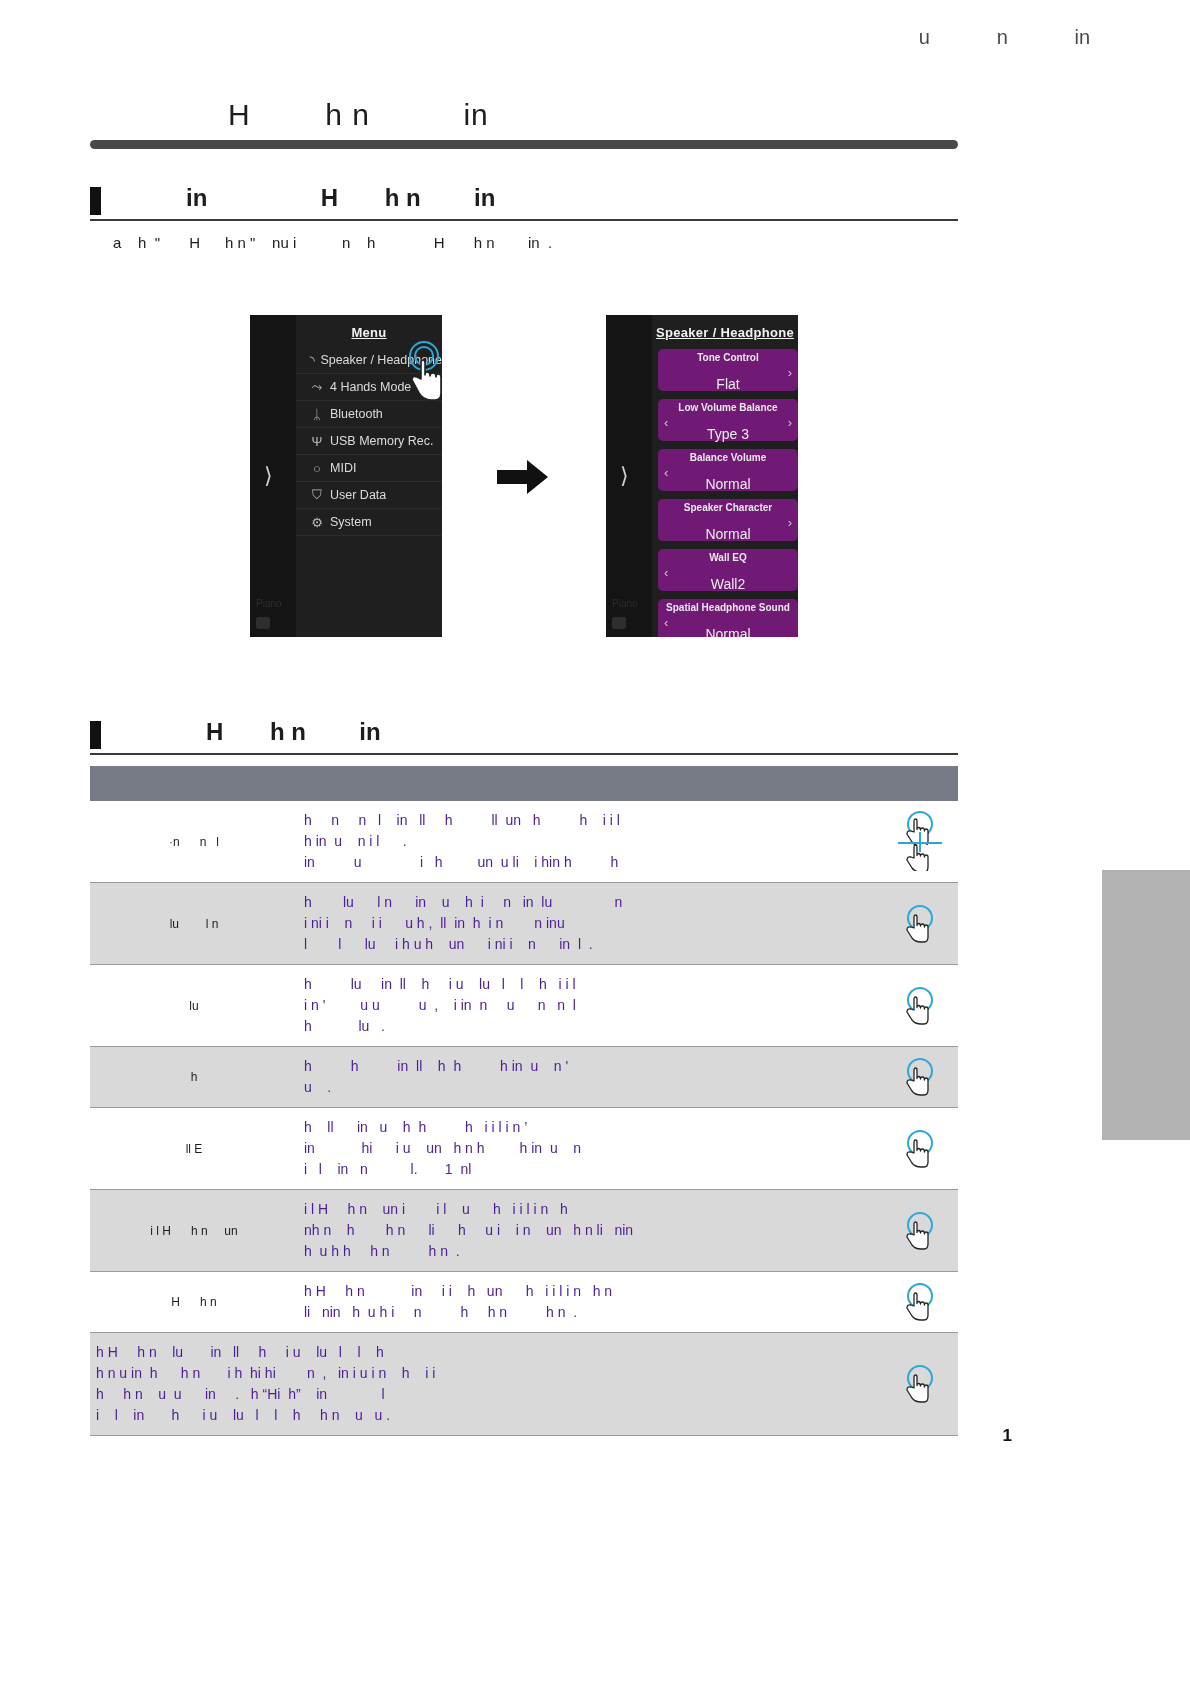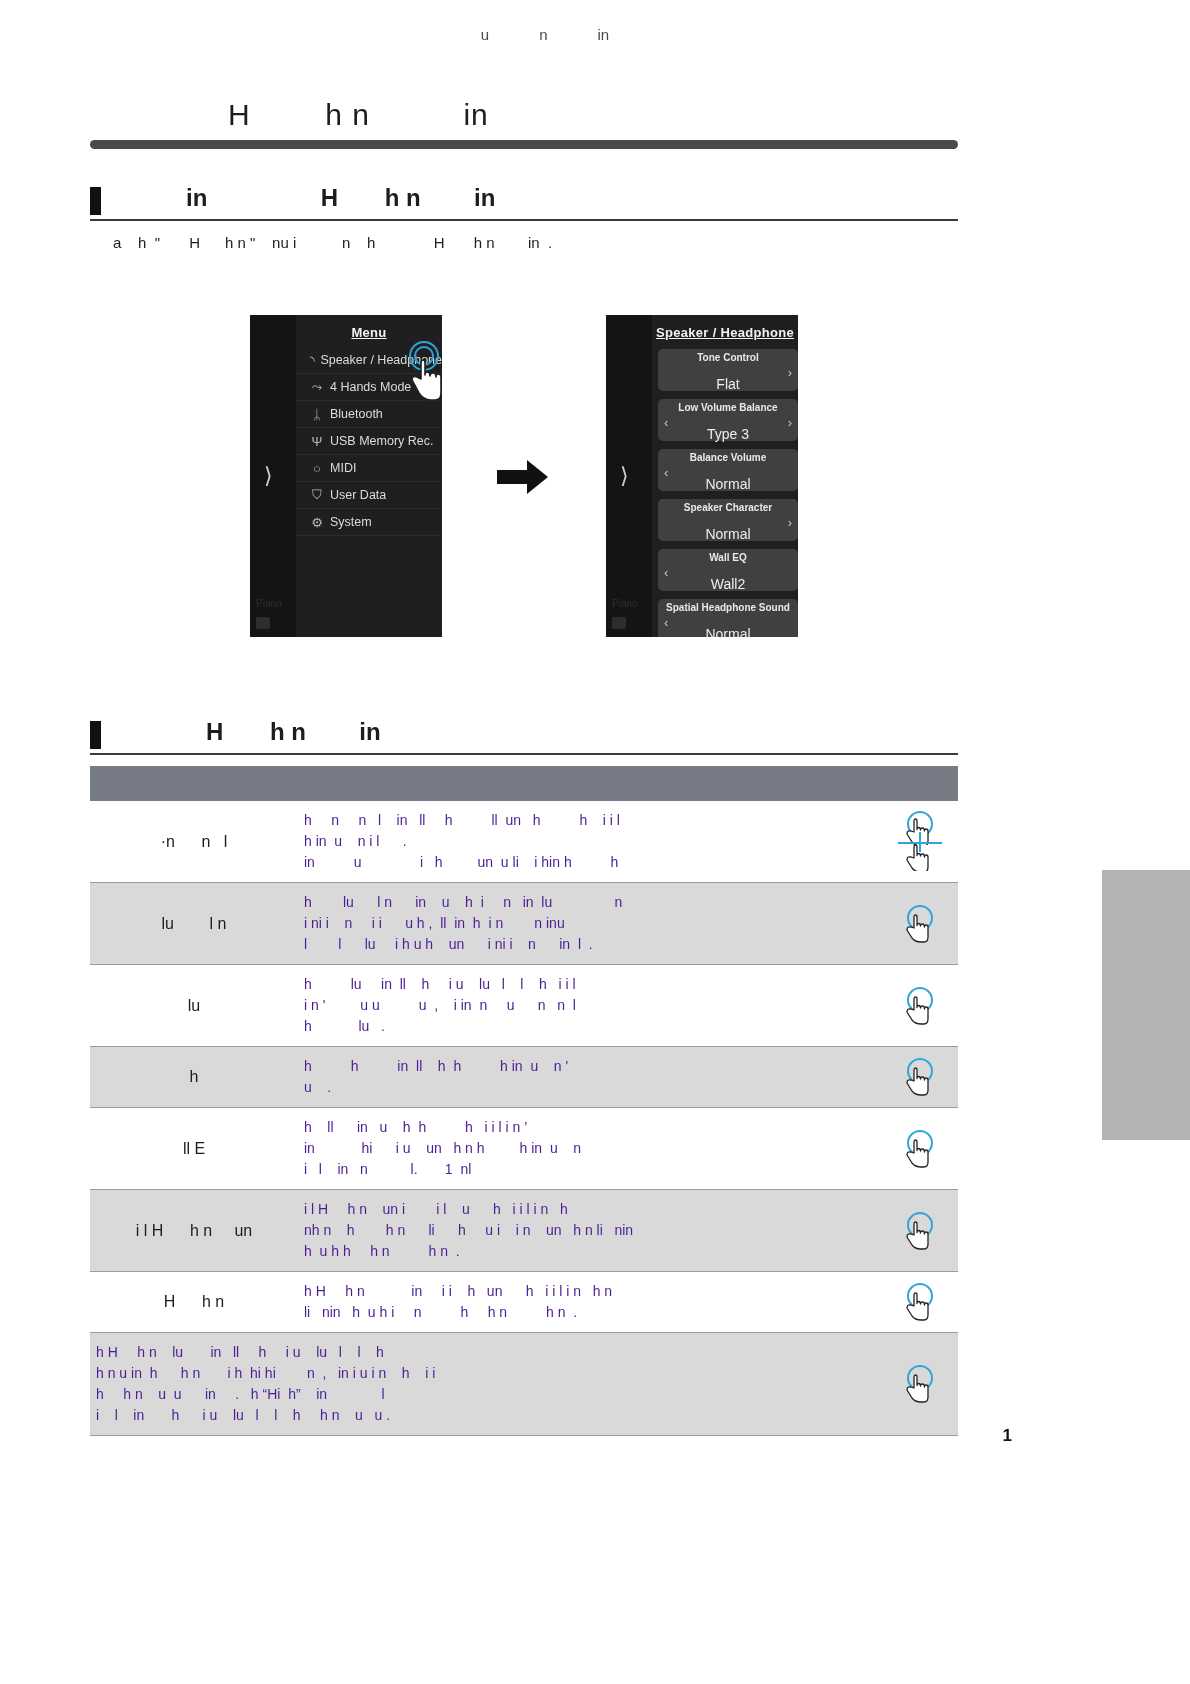--- a/index.html
+++ b/index.html
@@ -4,22 +4,22 @@
 <style>
   html,body{margin:0;padding:0;}
   body{
     width:1190px;height:1684px;background:#ffffff;
     font-family:"Liberation Sans","DejaVu Sans",sans-serif;
     color:#1d1d1d;position:relative;overflow:hidden;
   }
   .page{position:absolute;inset:0;}
 
   
-  .runhead{position:absolute;top:26px;left:0;width:1090px;text-align:center;
-           font-size:15px;color:#4a4a4a;letter-spacing:0;white-space:pre;}
+  .runhead{position:absolute;top:26px;left:0;width:1090px;text-align:right;
+           font-size:20px;color:#4a4a4a;letter-spacing:0;white-space:pre;}
 
   
   .title{position:absolute;top:98px;left:228px;font-size:30px;font-weight:400;
          color:#1d1d1d;white-space:pre;letter-spacing:1px;}
   .title-rule{position:absolute;top:140px;left:90px;width:868px;height:9px;
               background:#4a4a4a;border-radius:5px;}
 
   
   .sec{position:absolute;}
   .sec .tab{position:absolute;left:0;top:0;width:11px;height:28px;background:#111;}
@@ -43,21 +43,21 @@
 
   
   .mlist{position:absolute;left:46px;top:32px;right:0;}
   .mrow{position:relative;height:26px;display:flex;align-items:center;
         border-bottom:1px solid #2c2c2c;padding-left:8px;}
   .mrow .mi{width:26px;color:#b9b9b9;font-size:13px;display:flex;align-items:center;justify-content:center;}
   .mrow .ml{color:#dcdcdc;font-size:12.5px;white-space:nowrap;}
 
   
   .cards{position:absolute;left:52px;top:34px;width:140px;}
-  .card{position:relative;background:#404040;border-radius:5px;margin-bottom:8px;
+  .card{position:relative;background:#701a75;border-radius:5px;margin-bottom:8px;
         height:42px;}
   .card .cl{position:absolute;left:0;right:0;top:3px;text-align:center;
             font-size:10px;color:#e9e9e9;font-weight:700;white-space:nowrap;}
   .card .cv{position:absolute;left:0;right:0;top:17px;text-align:center;
             font-size:14px;color:#ededed;white-space:nowrap;margin-top:10px;}
   .card .la{position:absolute;left:6px;top:16px;color:#c8c8c8;font-size:13px;}
   .card .ra{position:absolute;right:6px;top:16px;color:#c8c8c8;font-size:13px;}
 
   
   .bigarrow{position:absolute;left:497px;top:458px;width:52px;height:38px;}
@@ -69,21 +69,21 @@
   .touch .ring2{position:absolute;width:16px;height:16px;border-radius:50%;
                 border:2px solid #2fa7d6;left:5px;top:5px;}
 
   
   .tbl{position:absolute;left:90px;top:766px;width:868px;}
   .thead{height:35px;background:#767b86;}
   .trow{display:flex;align-items:stretch;border-bottom:1px solid #9b9b9b;}
   .trow.alt{background:#d9d9d9;}
   .trow.white{background:#ffffff;}
   .c-name{width:200px;display:flex;align-items:center;justify-content:center;
-          padding:6px 4px;font-size:16px;color:#1d1d1d;white-space:pre;text-align:center;}
+          padding:6px 4px;font-size:12px;color:#1d1d1d;white-space:pre;text-align:center;}
   .c-desc{flex:1;display:flex;flex-direction:column;justify-content:center;
           padding:9px 6px;font-size:14px;color:#4c1d95;}
   .c-desc span{white-space:pre;display:block;line-height:21px;}
   .c-icon{width:76px;display:flex;align-items:center;justify-content:center;position:relative;}
 
   .tapicon{position:relative;width:34px;height:38px;}
   .tapicon .tring{position:absolute;left:4px;top:0;width:22px;height:22px;border-radius:50%;
                   border:2px solid #2fa7d6;}
 
   

